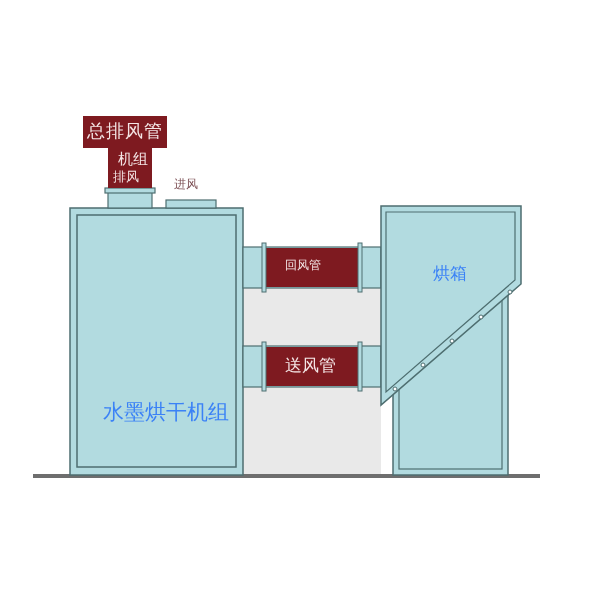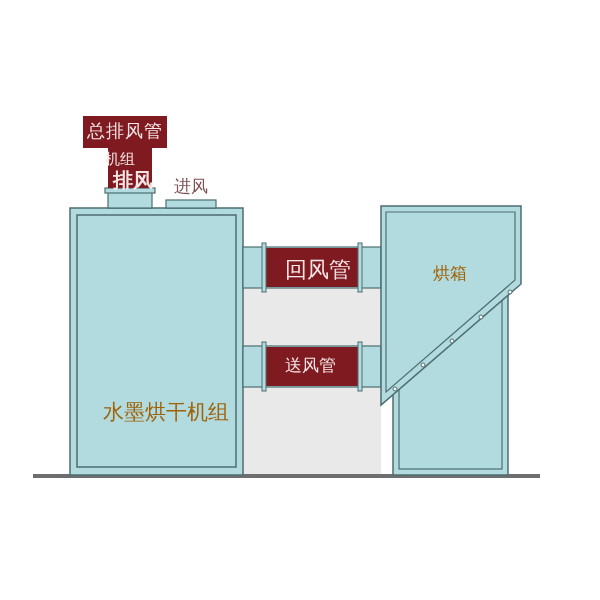--- a/index.html
+++ b/index.html
@@ -1,21 +1,21 @@
 <!DOCTYPE html>
 <html><head>
 <meta charset="utf-8">
 <style>
   html, body { margin: 0; padding: 0; background: #ffffff; }
   body { width: 600px; height: 600px; position: relative; overflow: hidden;
          font-family: "DejaVu Sans", "Liberation Sans", sans-serif; }
   svg { position: absolute; left: 0; top: 0; }
   .lbl { position: absolute; white-space: nowrap; line-height: 1; }
   .lbl-light { color: #f4e6e6; }
-  .lbl-dark { color: #a16207; text-align: right; }
+  .lbl-dark { color: #3b82f6; text-align: right; }
   .lbl-muted { color: #7d5055; }
 </style>
 </head>
 <body>
 
 <svg width="600" height="600" viewBox="0 0 600 600">
 
   <rect x="243" y="288" width="138" height="188" fill="#e9e9e9"></rect>
 
   <rect x="33" y="474" width="507" height="4" fill="#6e6e6e"></rect>
@@ -61,24 +61,24 @@
       <circle cx="423" cy="365" r="2"></circle>
       <circle cx="452" cy="341" r="2"></circle>
       <circle cx="481" cy="317" r="2"></circle>
       <circle cx="510" cy="292" r="2"></circle>
     </g>
   </g>
 </svg>
 
 <div class="lbl lbl-light" style="left:87px; top:122px; font-size:18px; letter-spacing:1px;">总排风管</div>
 
-<div class="lbl lbl-light" style="left:105px; top:152px; font-size:15px;">机组</div>
-<div class="lbl lbl-light" style="left:113px; top:170px; font-size:20px;font-weight:bold;">排风</div>
+<div class="lbl lbl-light" style="left:118px; top:152px; font-size:15px;">机组</div>
+<div class="lbl lbl-light" style="left:113px; top:170px; font-size:13px;">排风</div>
 
-<div class="lbl lbl-muted" style="left:174px; top:178px; font-size:17px;">进风</div>
+<div class="lbl lbl-muted" style="left:174px; top:178px; font-size:12px;">进风</div>
 
-<div class="lbl lbl-light" style="left:285px; top:259px; font-size:22px;">回风管</div>
+<div class="lbl lbl-light" style="left:285px; top:259px; font-size:12px;">回风管</div>
 
 <div class="lbl lbl-light" style="left:285px; top:358px; font-size:17px;font-family:Liberation Mono, monospace;">送风管</div>
 
 <div class="lbl lbl-dark" style="left:433px; top:265px; font-size:17px;">烘箱</div>
 
 <div class="lbl lbl-dark" style="left:103px; top:402px; font-size:21px;">水墨烘干机组</div>
 
 </body></html>

